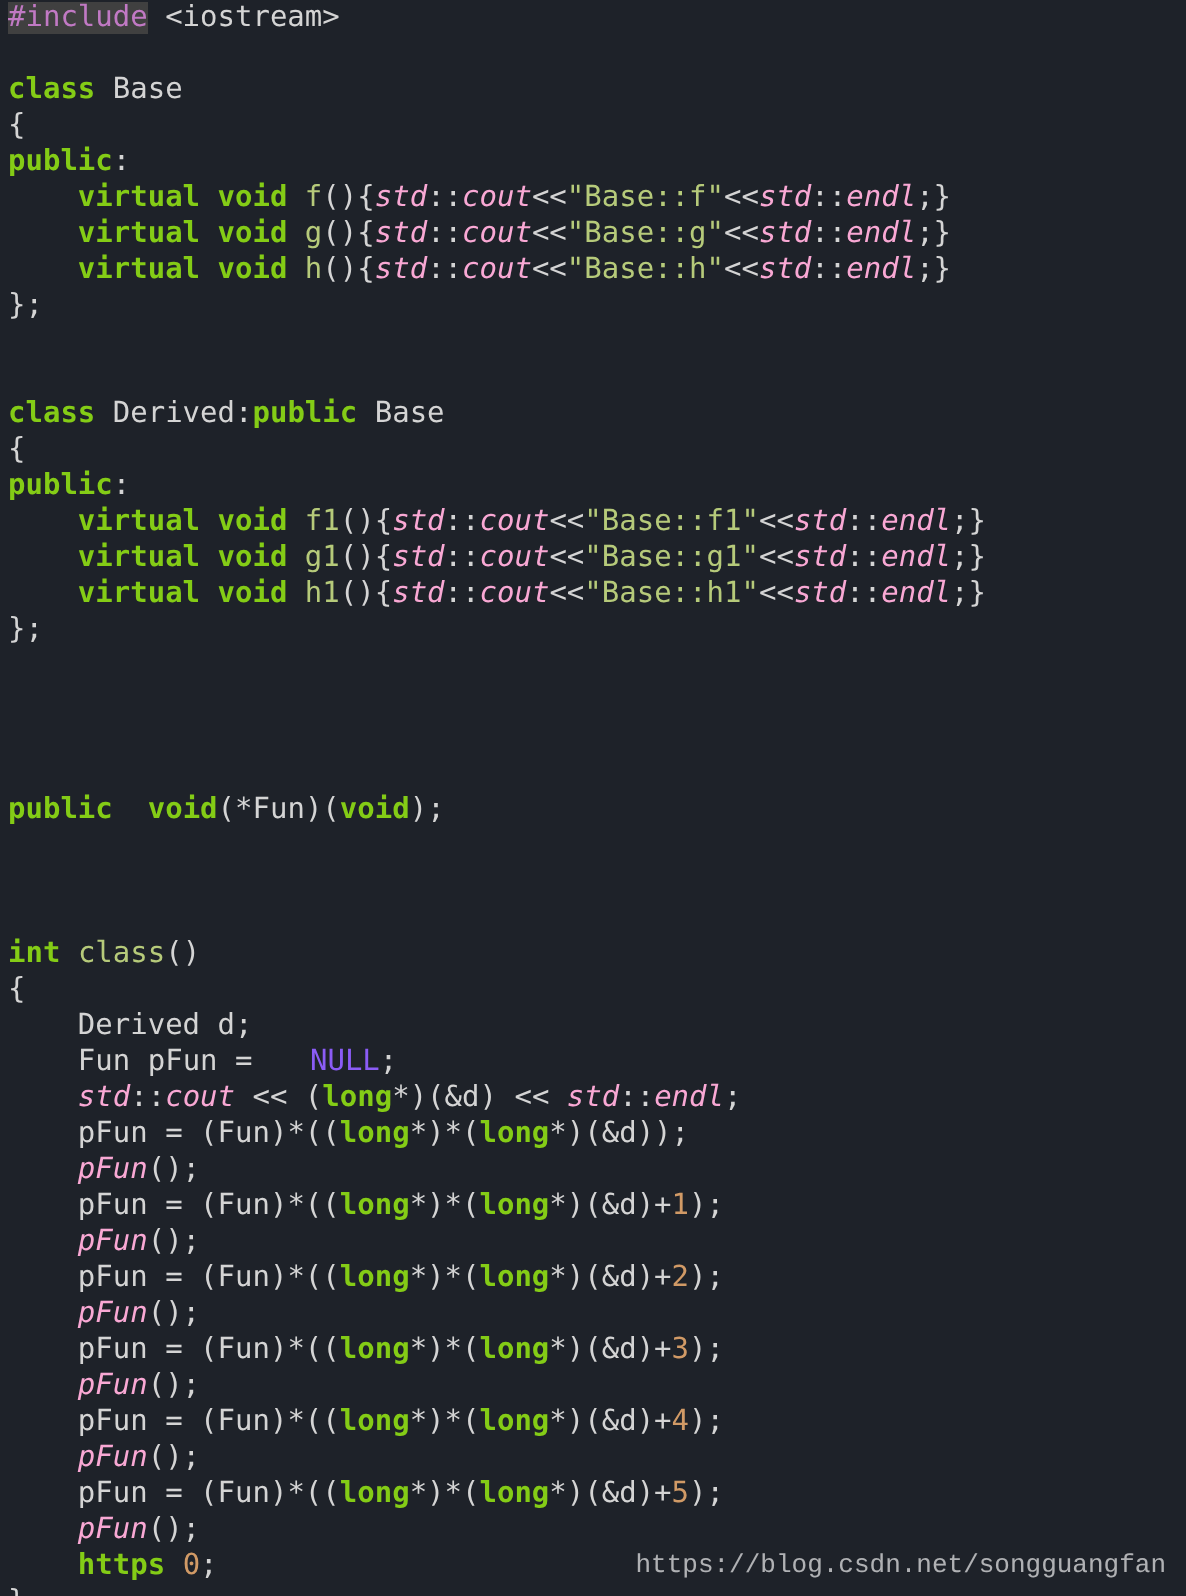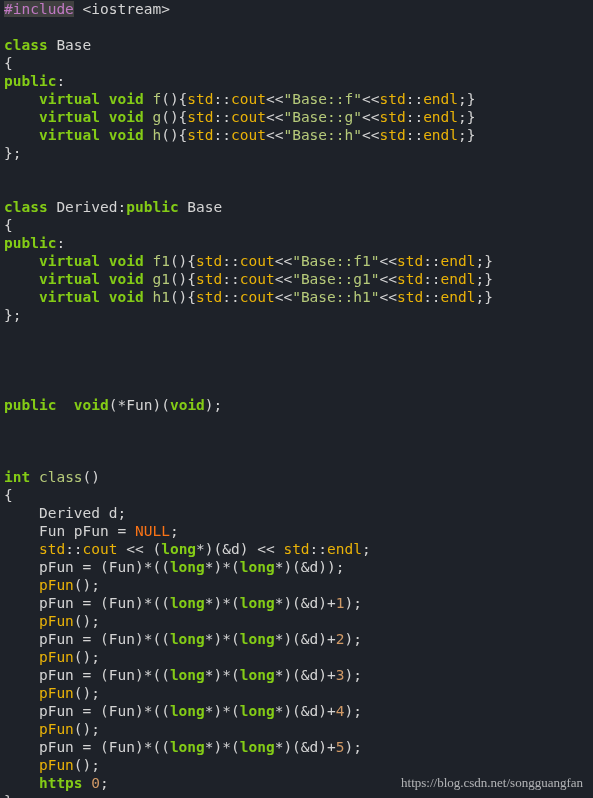--- a/index.html
+++ b/index.html
@@ -18,29 +18,29 @@
   pre {
     margin: 0;
     padding: 0 4px;
     white-space: pre;
   }
   .kw   { color: #84cc16; font-weight: bold; }   
   .inc  { color: #c179c4; }   
   .incsel { background:#404040; }
   .str  { color: #b6ca7a; }   
   .fn   { color: #b6ca7a; }   
-  .ns   { color: #eab308; }
+  .ns   { color: #f9a8d4; font-style: italic; }
   .num  { color: #d19a66; }
-  .null { color: #f97316; }
+  .null { color: #8b5cf6; margin-left: 20px; }
   .watermark {
     position: absolute;
     right: 10px;
     bottom: 6px;
     color: rgba(255,255,255,0.65);
-    font-family: Liberation Serif, serif;
+    font-family: Liberation Mono, monospace;
     font-size: 13px;
   }
 </style>
 </head>
 <body>
 
 <pre><span class="inc incsel">#include</span> <span>&lt;iostream&gt;</span>
 
 <span class="kw">class</span> <span>Base</span>
 {

